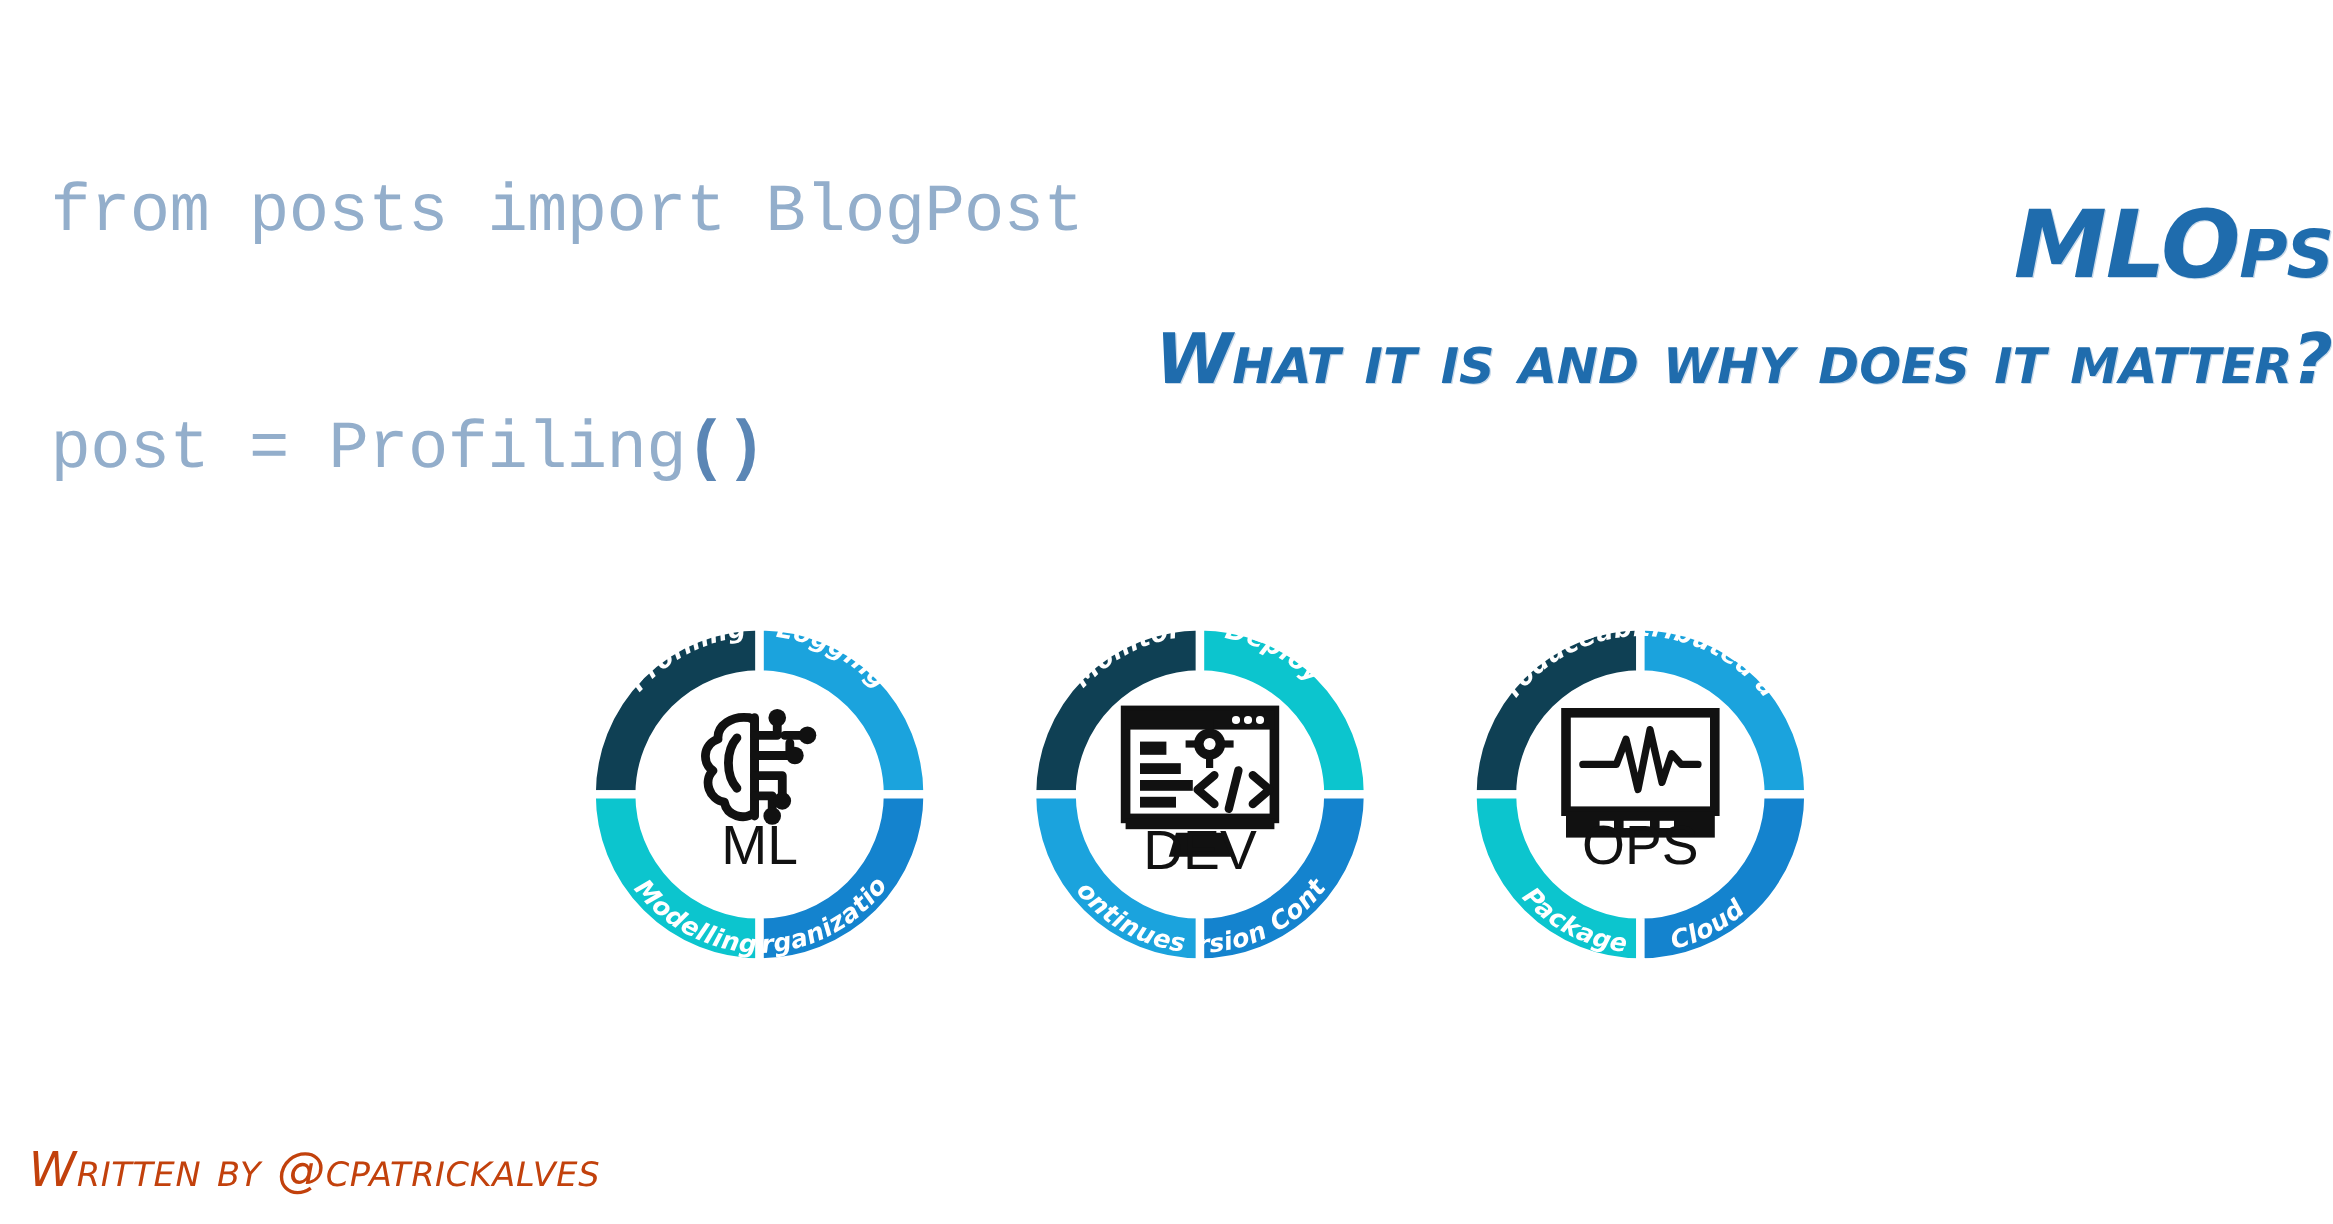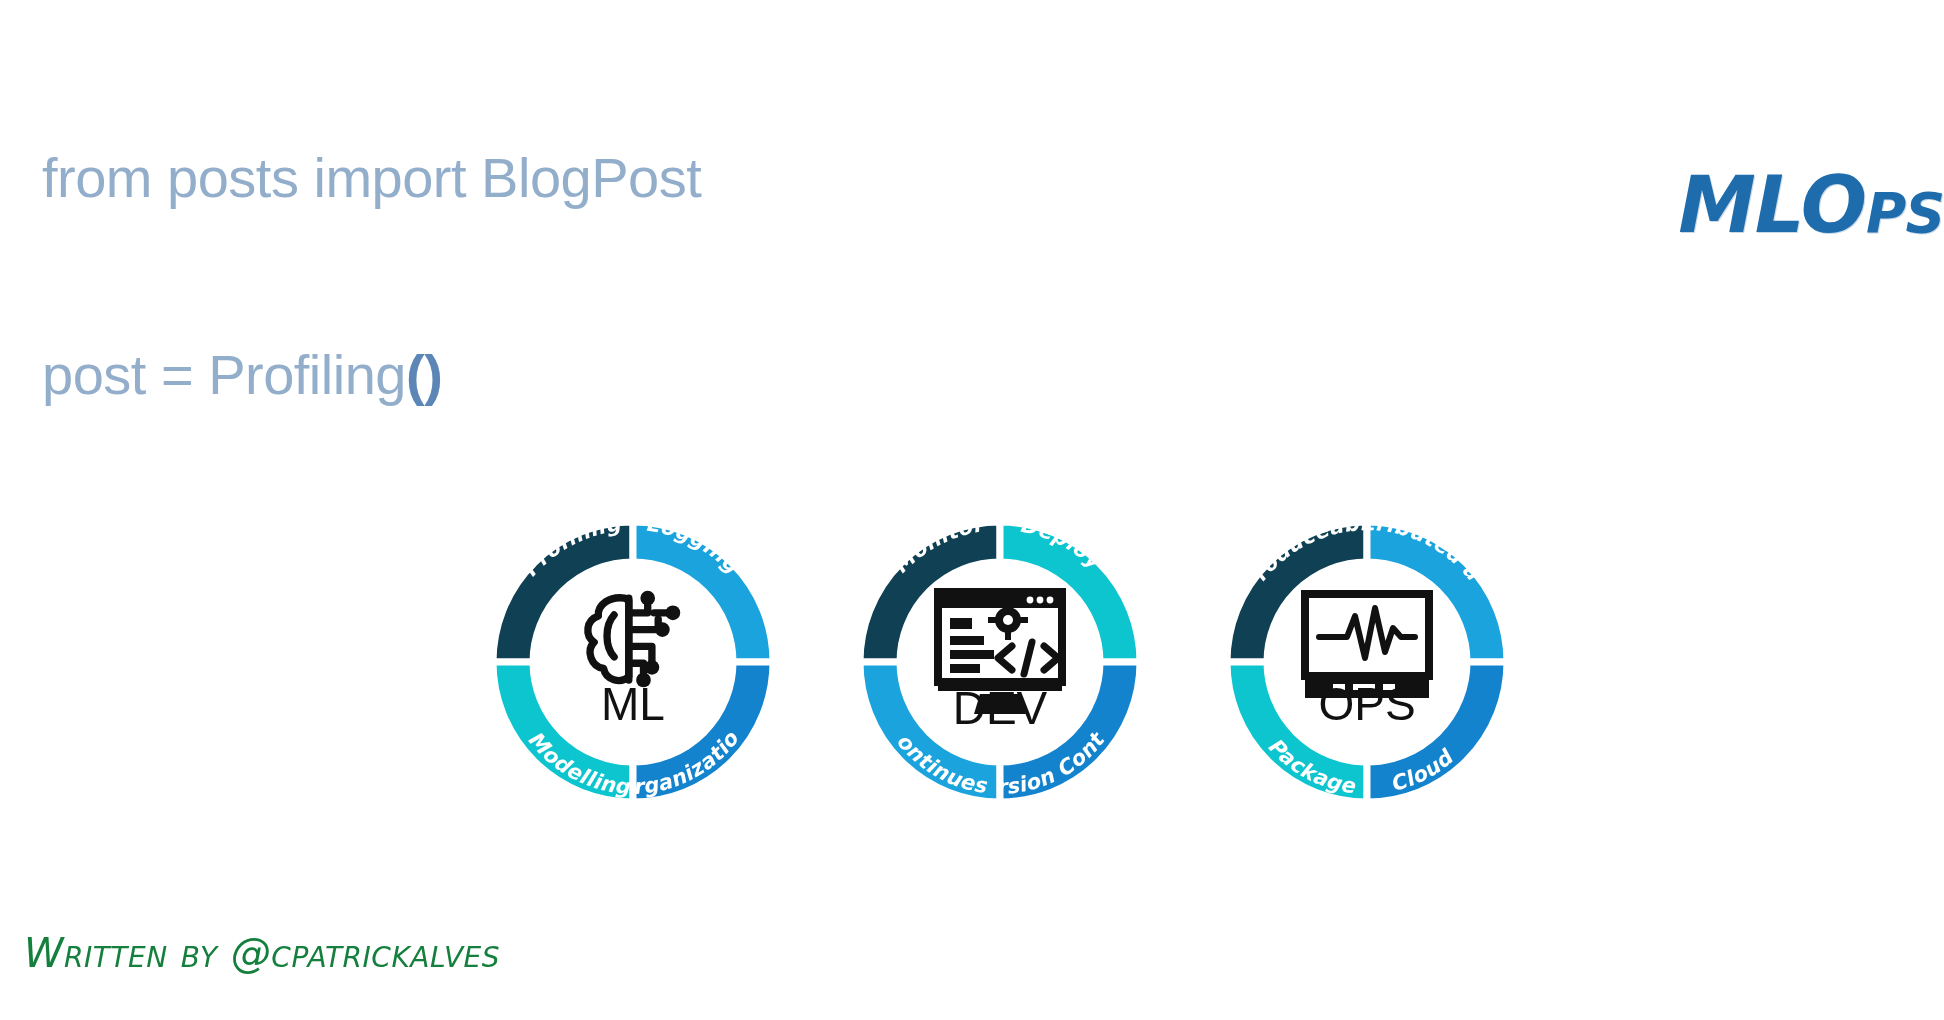--- a/index.html
+++ b/index.html
@@ -8,21 +8,21 @@
     background:#ffffff;
     font-family:"Liberation Sans", sans-serif;
     overflow:hidden;
     position:relative;
   }
 
   
   .code-block{
     position:absolute;
     left:42px; top:14px;
-    font-family:Liberation Sans, sans-serif;
+    font-family:Liberation Mono, monospace;
     font-size:56px;
     line-height:1.17;
     color:#93aecb;
     letter-spacing:-0.5px;
     white-space:pre;
   }
   .code-line{display:block;}
   .code-accent{color:#5b86b5;font-weight:bold;}
 
   
@@ -76,39 +76,40 @@
   .hub-label{
     font-family:"Liberation Sans",sans-serif;
     font-size:46px;
     fill:#111111;
     text-anchor:middle;
   }
 
   
   .footer{
     position:absolute;
-    left:24px; top:930px;
-    color:#15803d;
+    left:24px; top:952px;
+    color:#c2410c;
     font-family:"DejaVu Sans","Liberation Sans",sans-serif;
     font-style:italic;
     font-size:40px;
     letter-spacing:0.5px;
     font-variant:small-caps;
   }
 </style>
 </head>
 <body>
 
 <div class="code-block">
   <span class="code-line">from posts import BlogPost</span>
   <span class="code-line"><span>post = Profiling</span><span class="code-accent">()</span></span>
 </div>
 
 <div class="title-wrap">
   <span class="main-title">MLOps</span>
+  <span class="sub-title">What it is and why does it matter?</span>
 </div>
 
 <div class="diagram">
   <svg viewBox="0 0 1090 420" xmlns="http://www.w3.org/2000/svg">
     <defs>
 
       <path id="ml-tl" d="M 71.6,133.6 A 132,132 0 0 1 178,78" fill="none"></path>
       <path id="ml-tr" d="M 178,78   A 132,132 0 0 1 284.4,133.6" fill="none"></path>
       <path id="ml-bl" d="M 71.6,286.4 A 132,132 0 0 0 178,342" fill="none"></path>
       <path id="ml-br" d="M 178,342  A 132,132 0 0 0 284.4,286.4" fill="none"></path>

